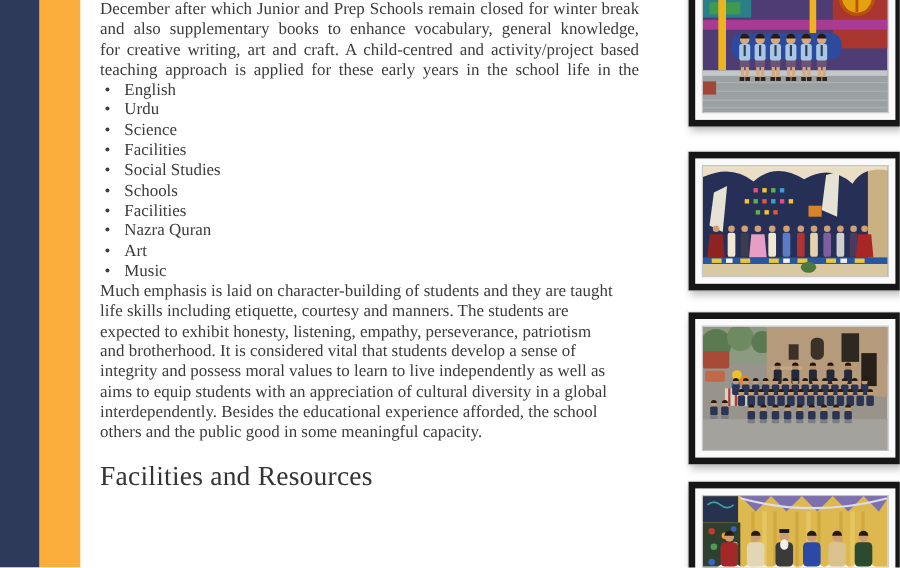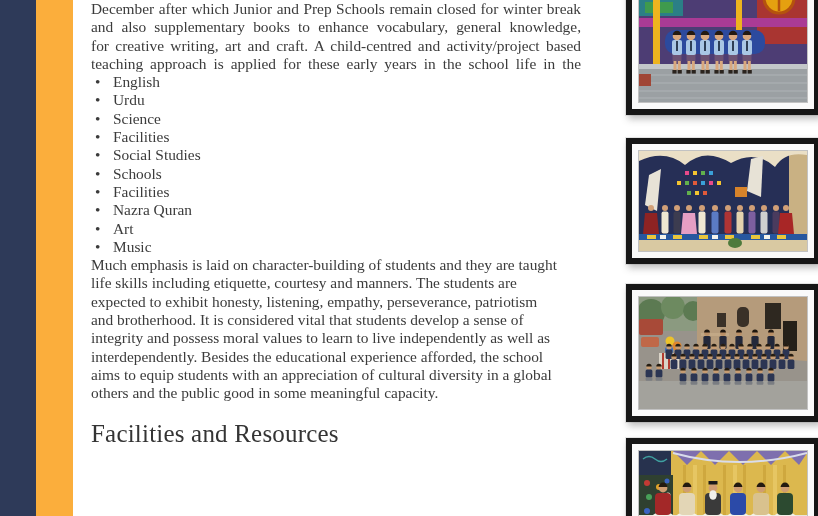--- a/index.html
+++ b/index.html
@@ -93,22 +93,22 @@
         <span>Music</span>
       </li>
   </ul>
 
   <div class="para">
     <div class="ln">Much emphasis is laid on character-building of students and they are taught</div>
     <div class="ln">life skills including etiquette, courtesy and manners. The students are</div>
     <div class="ln">expected to exhibit honesty, listening, empathy, perseverance, patriotism</div>
     <div class="ln">and brotherhood. It is considered vital that students develop a sense of</div>
     <div class="ln">integrity and possess moral values to learn to live independently as well as</div>
+    <div class="ln">aims to equip students with an appreciation of cultural diversity in a global</div>
     <div class="ln">interdependently. Besides the educational experience afforded, the school</div>
-    <div class="ln">aims to equip students with an appreciation of cultural diversity in a global</div>
     <div class="ln">others and the public good in some meaningful capacity.</div>
   </div>
 
   <h2 class="heading">Facilities and Resources</h2>
 </div>
 
 <figure class="photo" id="photo1">
   <svg class="pic" style="height:124px" viewBox="0 0 168 124" preserveAspectRatio="none" role="img" aria-label="Schoolboys in blue uniforms seated in a row on an amusement park ride">
     <rect width="168" height="124" fill="#4d3d74"></rect>
     <rect x="0" y="0" width="44" height="38" fill="#2b7f86"></rect>

